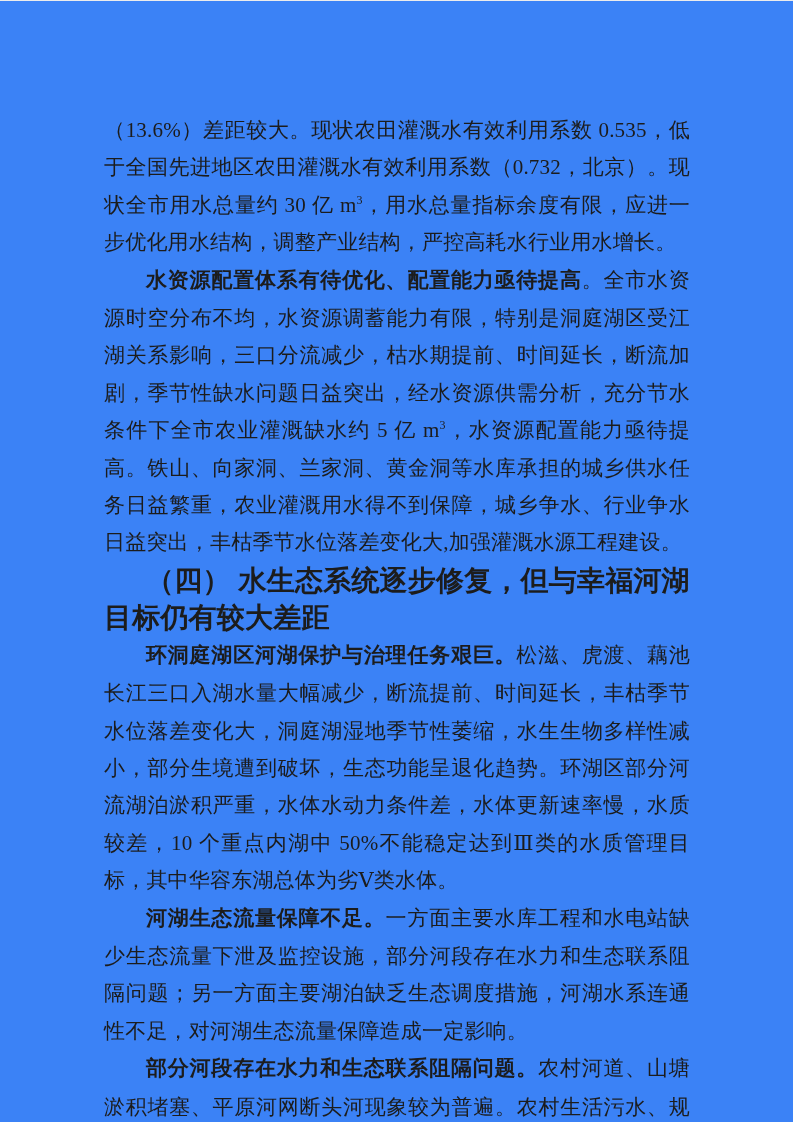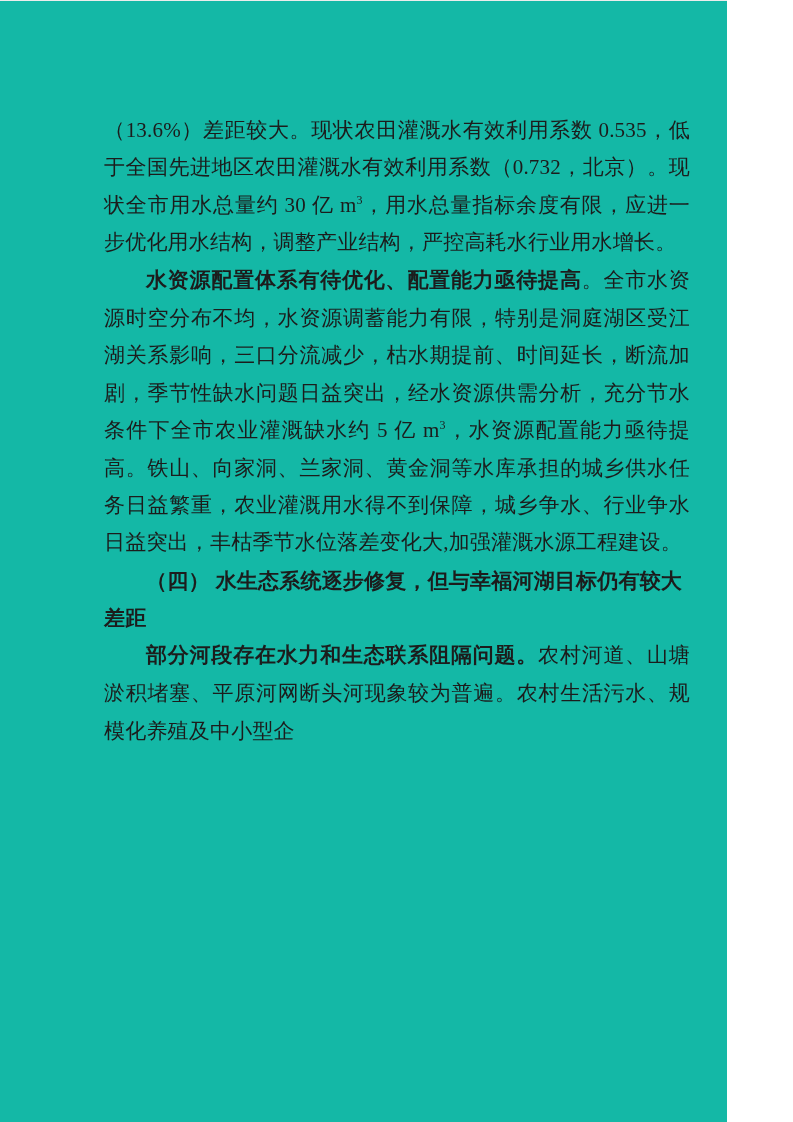--- a/index.html
+++ b/index.html
@@ -2,23 +2,23 @@
 <html><head>
 <meta charset="utf-8">
 <style>
   html, body {
     margin: 0;
     padding: 0;
     background: #ffffff;
   }
   .page {
     position: relative;
-    width: 727px;
+    width: 793px;
     height: 1122px;
-    background: #14b8a6;
+    background: #3b82f6;
     overflow: hidden;
     border-top: 1px solid #ececec;
     box-sizing: border-box;
   }
   .text-column {
     position: absolute;
     left: 104px;
     top: 111px;
     width: 586px;
     font-family: "Liberation Serif", "DejaVu Serif", serif;
@@ -35,21 +35,21 @@
   p.para.continues {
     text-indent: 0;
   }
   .lead {
     font-weight: bold;
     font-family: Liberation Mono, monospace;
   }
   .heading {
     margin: 0;
     text-indent: 42px;
-    font-size: 21px;
+    font-size: 28px;
     font-weight: bold;
     font-family: "Liberation Sans", "DejaVu Sans", sans-serif;
     line-height: 37.4px;
     text-align: left;
   }
   sup.unit-sup {
     font-size: 12px;
     line-height: 0;
     vertical-align: super;
   }
@@ -59,18 +59,20 @@
 
 <div class="page">
   <div class="text-column">
 
     <p class="para continues"><span>（13.6%）差距较大。现状农田灌溉水有效利用系数 0.535，低于全国先进地区农田灌溉水有效利用系数（0.732，北京）。现状全市用水总量约 30 亿 m</span><sup class="unit-sup">3</sup><span>，用水总量指标余度有限，应进一步优化用水结构，调整产业结构，严控高耗水行业用水增长。</span></p>
 
     <p class="para"><span class="lead">水资源配置体系有待优化、配置能力亟待提高</span><span>。全市水资源时空分布不均，水资源调蓄能力有限，特别是洞庭湖区受江湖关系影响，三口分流减少，枯水期提前、时间延长，断流加剧，季节性缺水问题日益突出，经水资源供需分析，充分节水条件下全市农业灌溉缺水约 5 亿 m</span><sup class="unit-sup">3</sup><span>，水资源配置能力亟待提高。铁山、向家洞、兰家洞、黄金洞等水库承担的城乡供水任务日益繁重，农业灌溉用水得不到保障，城乡争水、行业争水日益突出，丰枯季节水位落差变化大,加强灌溉水源工程建设。</span></p>
 
     <h3 class="heading">（四） 水生态系统逐步修复，但与幸福河湖目标仍有较大差距</h3>
 
+    <p class="para"><span class="lead">环洞庭湖区河湖保护与治理任务艰巨。</span><span>松滋、虎渡、藕池长江三口入湖水量大幅减少，断流提前、时间延长，丰枯季节水位落差变化大，洞庭湖湿地季节性萎缩，水生生物多样性减小，部分生境遭到破坏，生态功能呈退化趋势。环湖区部分河流湖泊淤积严重，水体水动力条件差，水体更新速率慢，水质较差，10 个重点内湖中 50%不能稳定达到Ⅲ类的水质管理目标，其中华容东湖总体为劣Ⅴ类水体。</span></p>
 
+    <p class="para"><span class="lead">河湖生态流量保障不足。</span><span>一方面主要水库工程和水电站缺少生态流量下泄及监控设施，部分河段存在水力和生态联系阻隔问题；另一方面主要湖泊缺乏生态调度措施，河湖水系连通性不足，对河湖生态流量保障造成一定影响。</span></p>
 
     <p class="para"><span class="lead">部分河段存在水力和生态联系阻隔问题。</span><span>农村河道、山塘淤积堵塞、平原河网断头河现象较为普遍。农村生活污水、规模化养殖及中小型企</span></p>
 
   </div>
 </div>
 
 </body></html>

